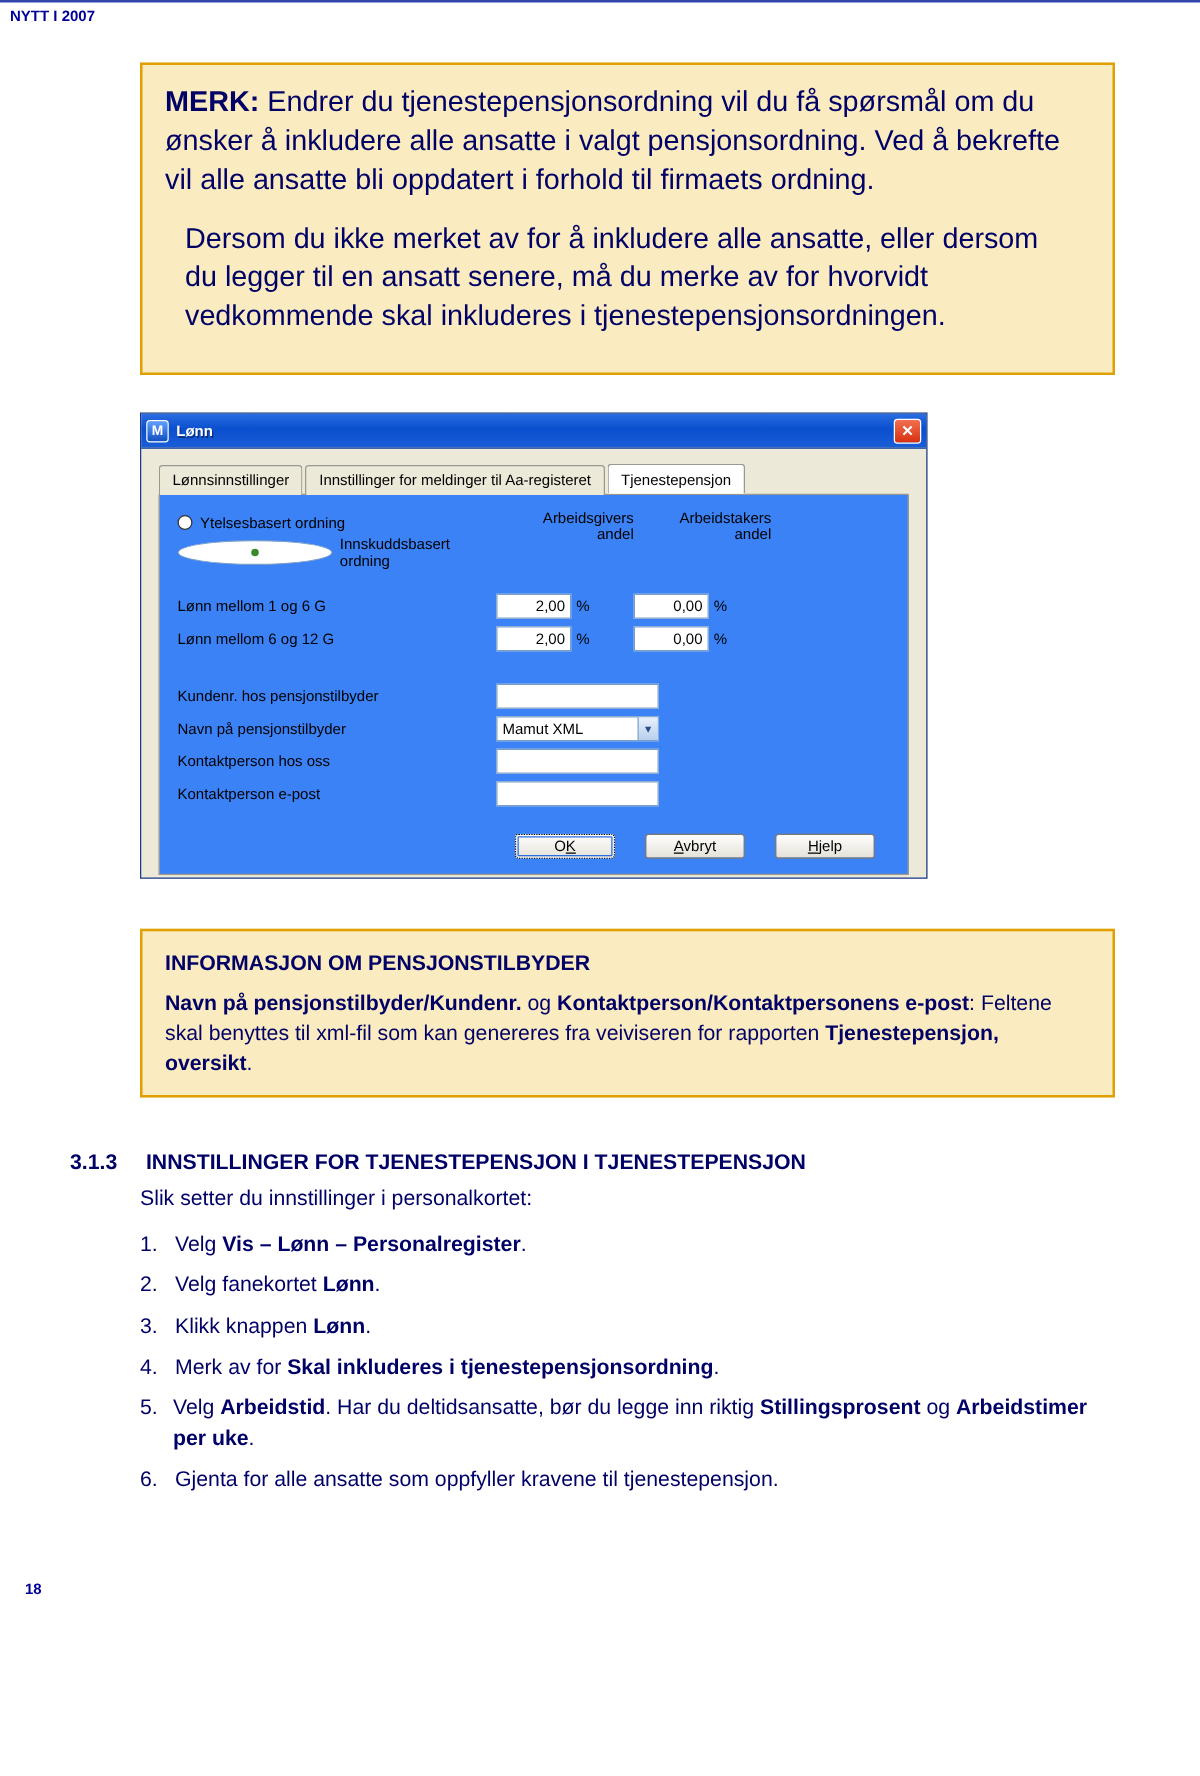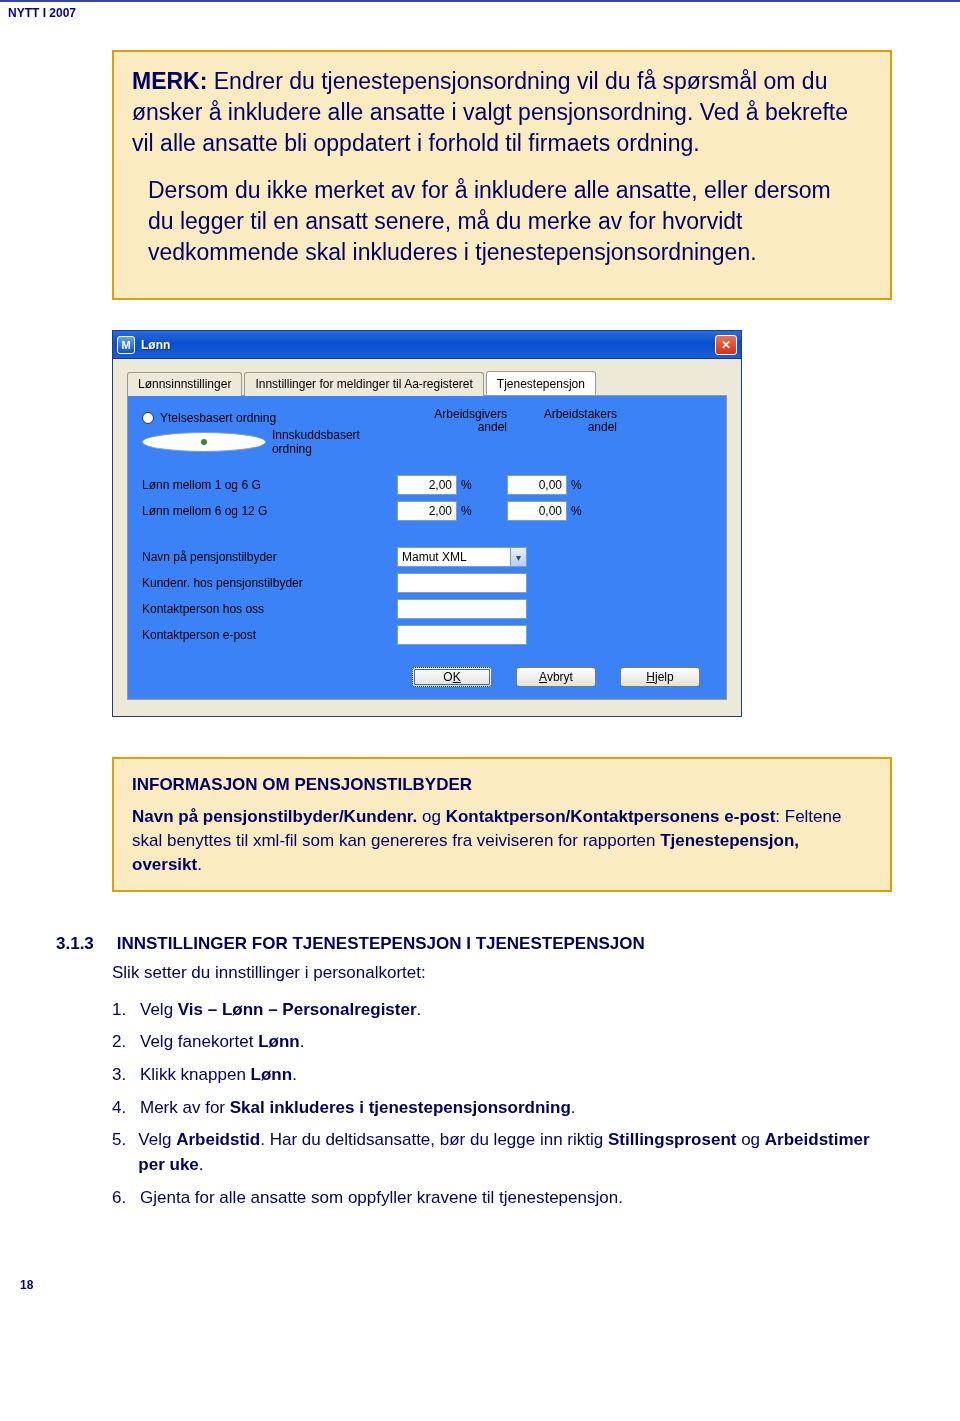--- a/index.html
+++ b/index.html
@@ -11,21 +11,21 @@
   .box{border:2px solid #e0a000;background:#fbebc0;padding:14px 18px;margin-bottom:30px;color:#000066;font-size:23px;line-height:1.35}
   .box2{border:2px solid #e0a000;background:#fbebc0;padding:14px 18px;margin:40px 0 40px 0;color:#000066;font-size:17px;line-height:1.4}
   .box2 .info-title{font-weight:bold;margin-bottom:8px}
   .bold{font-weight:bold}
 
   .win{width:630px;border:1px solid #1a3a8a;background:#ece9d8;font-family:Tahoma,Arial,sans-serif;font-size:12px;color:#000}
   .titlebar{height:28px;background:linear-gradient(#2a6de0,#0a4fcf 45%,#1a5dd8);display:flex;align-items:center;padding:0 4px;border-bottom:1px solid #083a9a}
   .titlebar .m{width:18px;height:18px;background:linear-gradient(#5fa0ff,#1050c0);border:1px solid #fff;border-radius:3px;color:#fff;font-weight:bold;display:flex;align-items:center;justify-content:center;font-size:11px;margin-right:6px}
   .titlebar .ttl{color:#fff;font-weight:bold;text-shadow:1px 1px 0 #0a3080;flex:1}
   .titlebar .close{width:22px;height:20px;background:linear-gradient(#f07050,#d83010);border:1px solid #fff;border-radius:3px;color:#fff;font-weight:bold;display:flex;align-items:center;justify-content:center;font-size:12px}
-  .win-body{padding:12px 14px 16px 14px}
+  .win-body{padding:12px 14px 2px 14px}
   .tabs{display:flex;border-bottom:1px solid #9a9890;position:relative}
   .tab{background:#ece9d8;border:1px solid #9a9890;border-bottom:none;padding:4px 10px 3px 10px;margin-right:2px;border-radius:3px 3px 0 0;position:relative;top:1px;cursor:pointer}
   .tab.active{background:#fff;border-bottom:1px solid #fff;top:0;padding-top:5px}
   .tabpane{background:#3b82f6;border:1px solid #9a9890;border-top:none;padding:12px 14px;min-height:300px}
   .radio-row{display:flex;align-items:center;margin:3px 0}
   .radio{width:12px;height:12px;border:1px solid #333;border-radius:50%;margin-right:6px;display:inline-flex;align-items:center;justify-content:center;background:#fff}
   .radio.sel::after{content:"";width:6px;height:6px;border-radius:50%;background:#3a8a2a}
   .heads{display:flex;margin:4px 0 8px 0}
   .heads .col{width:110px;text-align:right;line-height:1.05}
   .form-row{display:flex;align-items:center;margin:6px 0}
@@ -127,31 +127,31 @@
             </div>
             <div class="cellpair">
               <input class="inp num" value="0,00" style="">
               <span class="pct">%</span>
             </div>
           </div>
 
           <div style="height:14px"></div>
 
           <div class="form-row">
+            <div class="lbl">Kundenr. hos pensjonstilbyder</div>
+            <input class="inp wide" style="">
+          </div>
+          <div class="form-row">
             <div class="lbl">Navn på pensjonstilbyder</div>
             <div class="sel">
               <div class="selv">Mamut XML</div>
               <div class="selbtn">▾</div>
             </div>
           </div>
           <div class="form-row">
-            <div class="lbl">Kundenr. hos pensjonstilbyder</div>
-            <input class="inp wide" style="">
-          </div>
-          <div class="form-row">
             <div class="lbl">Kontaktperson hos oss</div>
             <input class="inp wide" style="">
           </div>
           <div class="form-row">
             <div class="lbl">Kontaktperson e-post</div>
             <input class="inp wide" style="">
           </div>
 
           <div class="btnrow">
             <button class="btn focus"><span>O</span><span class="ul">K</span></button>

